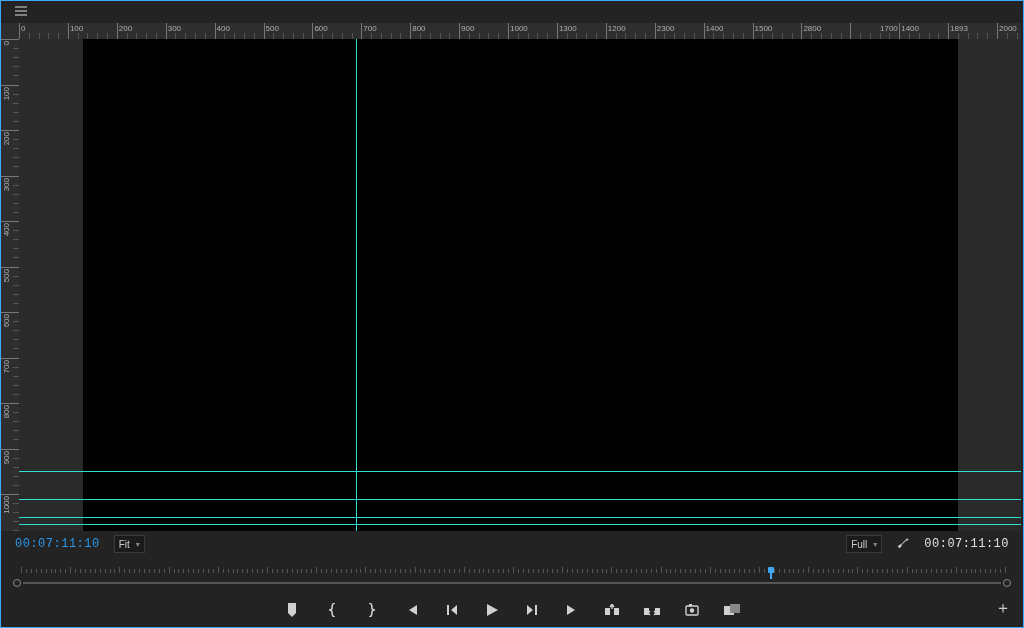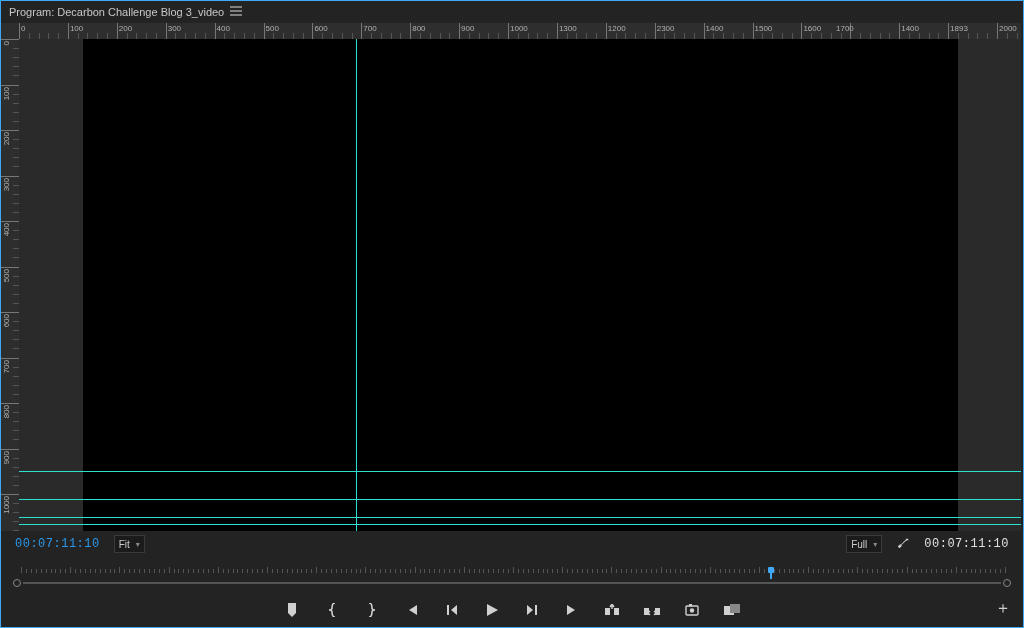--- a/index.html
+++ b/index.html
@@ -43,21 +43,20 @@
   .transport { height: 34px; background: #232323; display: flex; align-items: center; justify-content: center; gap: 22px; color: #d0d0d0; position: relative; }
   .tbtn { width: 18px; height: 18px; display: flex; align-items: center; justify-content: center; cursor: pointer; color: #d0d0d0; }
   .tbtn svg { display: block; }
   .add-btn { position: absolute; right: 12px; bottom: 8px; color: #d0d0d0; font-size: 16px; cursor: pointer; }
 </style>
 </head>
 <body>
 
 <div class="panel">
   <div class="titlebar">
-    <span>Program: Decarbon Challenge Blog 3_video</span>
     <span class="menu-icon">
       <svg width="12" height="10" viewBox="0 0 12 10">
           <path d="M0 1h12M0 5h12M0 9h12" stroke="#a0a0a0" stroke-width="1.5"></path>
         </svg>
     </span>
   </div>
 
   <div class="viewer-area">
     <div class="ruler-corner"></div>
     <div class="hruler">
@@ -152,27 +151,27 @@
           <div class="htick-minor" style="left: 704.16px;"></div>
           <div class="htick-minor" style="left: 713.94px;"></div>
           <div class="htick-minor" style="left: 723.72px;"></div>
           <div class="htick-major" style="left: 733.5px;"></div>
           <div class="hlabel" style="left: 733.5px;">1500</div>
           <div class="htick-minor" style="left: 743.28px;"></div>
           <div class="htick-minor" style="left: 753.06px;"></div>
           <div class="htick-minor" style="left: 762.84px;"></div>
           <div class="htick-minor" style="left: 772.62px;"></div>
           <div class="htick-major" style="left: 782.4px;"></div>
-          <div class="hlabel" style="left: 782.4px;">1600</div>
+          <div class="hlabel" style="left: 782.4px;">2800</div>
           <div class="htick-minor" style="left: 792.18px;"></div>
           <div class="htick-minor" style="left: 801.96px;"></div>
           <div class="htick-minor" style="left: 811.74px;"></div>
           <div class="htick-minor" style="left: 821.52px;"></div>
           <div class="htick-major" style="left: 831.3px;"></div>
-          <div class="hlabel" style="left: 815px;">1700</div>
+          <div class="hlabel" style="left: 859px;">1700</div>
           <div class="htick-minor" style="left: 841.08px;"></div>
           <div class="htick-minor" style="left: 850.86px;"></div>
           <div class="htick-minor" style="left: 860.64px;"></div>
           <div class="htick-minor" style="left: 870.42px;"></div>
           <div class="htick-major" style="left: 880.2px;"></div>
           <div class="hlabel" style="left: 880.2px;">1400</div>
           <div class="htick-minor" style="left: 889.98px;"></div>
           <div class="htick-minor" style="left: 899.76px;"></div>
           <div class="htick-minor" style="left: 909.54px;"></div>
           <div class="htick-minor" style="left: 919.32px;"></div>

